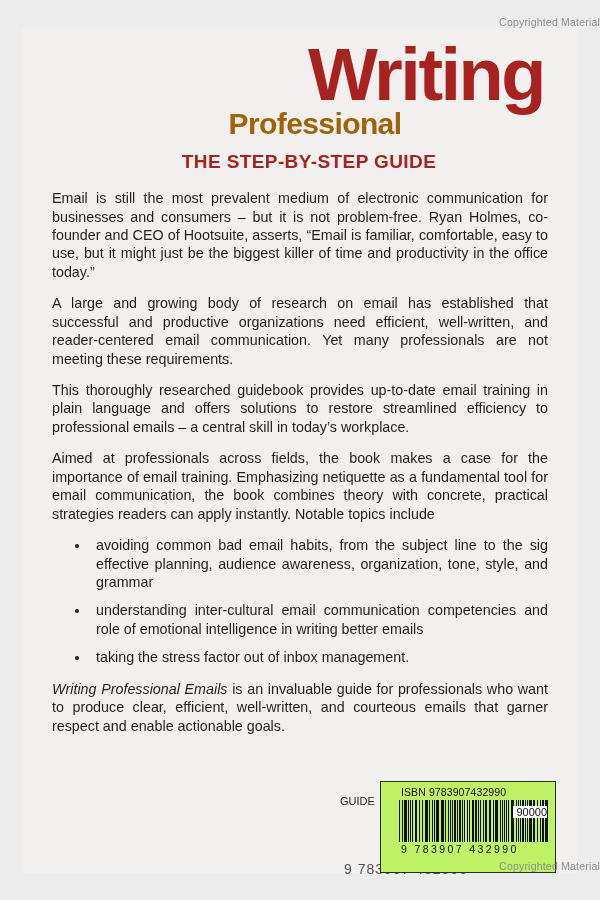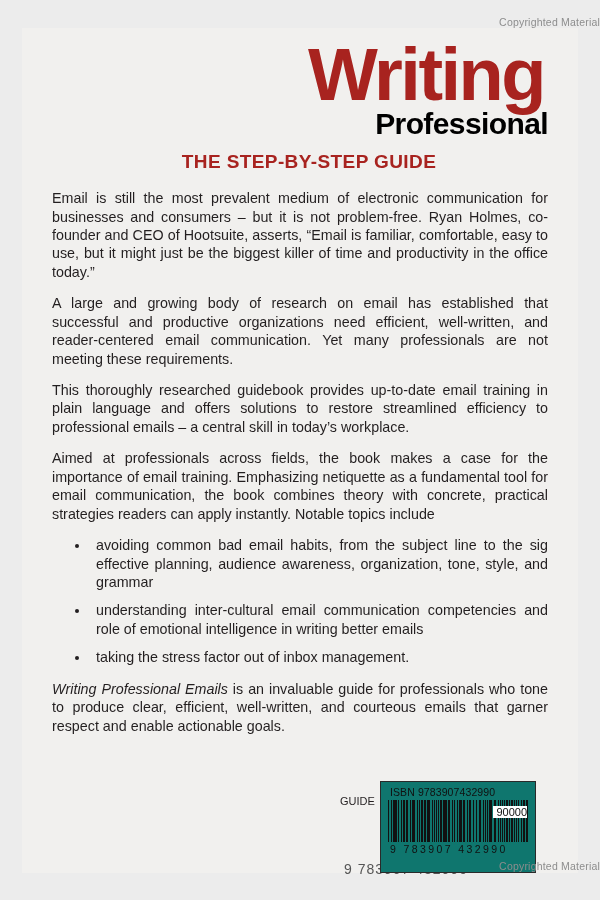--- a/index.html
+++ b/index.html
@@ -52,26 +52,26 @@
     font-size: 74px;
     line-height: 0.88;
     letter-spacing: -2.5px;
     margin: 0;
     text-align: right;
     padding-right: 4px;
   }
   .title-sub {
     font-family: "Liberation Sans", sans-serif;
     font-weight: bold;
-    color: #000000;
+    color: #a16207;
     font-size: 30px;
     line-height: 1.0;
     letter-spacing: -0.6px;
     margin: 2px 0 10px 0;
-    text-align: right;
+    text-align: center;
     padding-left: 30px;
   }
   .title-main2 {
     font-family: "Liberation Sans", sans-serif;
     font-weight: bold;
     color: #a8231f;
     font-size: 74px;
     line-height: 0.88;
     letter-spacing: -2.5px;
     margin: 2px 0 0 0;
@@ -133,26 +133,26 @@
     top: 108px;
     font-size: 14px;
     color: #555;
     letter-spacing: 1px;
     font-family: "Liberation Sans", sans-serif;
   }
   .barcode-box {
     position: absolute;
     left: 358px;
     top: 28px;
-    width: 156px;
+    width: 176px;
     height: 92px;
-    background: #0f766e;
+    background: #bef264;
     border: 1px solid #2a2a2a;
     box-sizing: border-box;
-    padding: 4px 6px 0 7px;
+    padding: 4px 6px 0 18px;
   }
   .barcode-isbn {
     font-size: 10.5px;
     color: #111;
     font-family: "Liberation Sans", sans-serif;
     letter-spacing: 0.1px;
     margin: 0 0 2px 2px;
   }
   .barcode-row {
     position: relative;
@@ -207,21 +207,21 @@
     <div class="body-copy">
       <p>Email is still the most prevalent medium of electronic communication for businesses and consumers – but it is not problem-free. Ryan Holmes, co-founder and CEO of Hootsuite, asserts, “Email is familiar, comfortable, easy to use, but it might just be the biggest killer of time and productivity in the office today.”</p>
       <p>A large and growing body of research on email has established that successful and productive organizations need efficient, well-written, and reader-centered email communication. Yet many professionals are not meeting these requirements.</p>
       <p>This thoroughly researched guidebook provides up-to-date email training in plain language and offers solutions to restore streamlined efficiency to professional emails – a central skill in today’s workplace.</p>
       <p>Aimed at professionals across fields, the book makes a case for the importance of email training. Emphasizing netiquette as a fundamental tool for email communication, the book combines theory with concrete, practical strategies readers can apply instantly. Notable topics include</p>
       <ul>
         <li>avoiding common bad email habits, from the subject line to the sig effective planning, audience awareness, organization, tone, style, and grammar</li>
         <li>understanding inter-cultural email communication competencies and role of emotional intelligence in writing better emails</li>
         <li>taking the stress factor out of inbox management.</li>
       </ul>
-      <p class="closing"><em>Writing Professional Emails</em><span> is an invaluable guide for professionals who tone to produce clear, efficient, well-written, and courteous emails that garner respect and enable actionable goals.</span></p>
+      <p class="closing"><em>Writing Professional Emails</em><span> is an invaluable guide for professionals who want to produce clear, efficient, well-written, and courteous emails that garner respect and enable actionable goals.</span></p>
     </div>
 
     <div class="barcode-zone">
       <div class="isbn-left">GUIDE</div>
       <div class="isbn-faint">9 783907 432990</div>
 
       <div class="barcode-box">
         <div class="barcode-isbn">ISBN 9783907432990</div>
         <div class="barcode-row">
           <div class="bars" id="bars">

